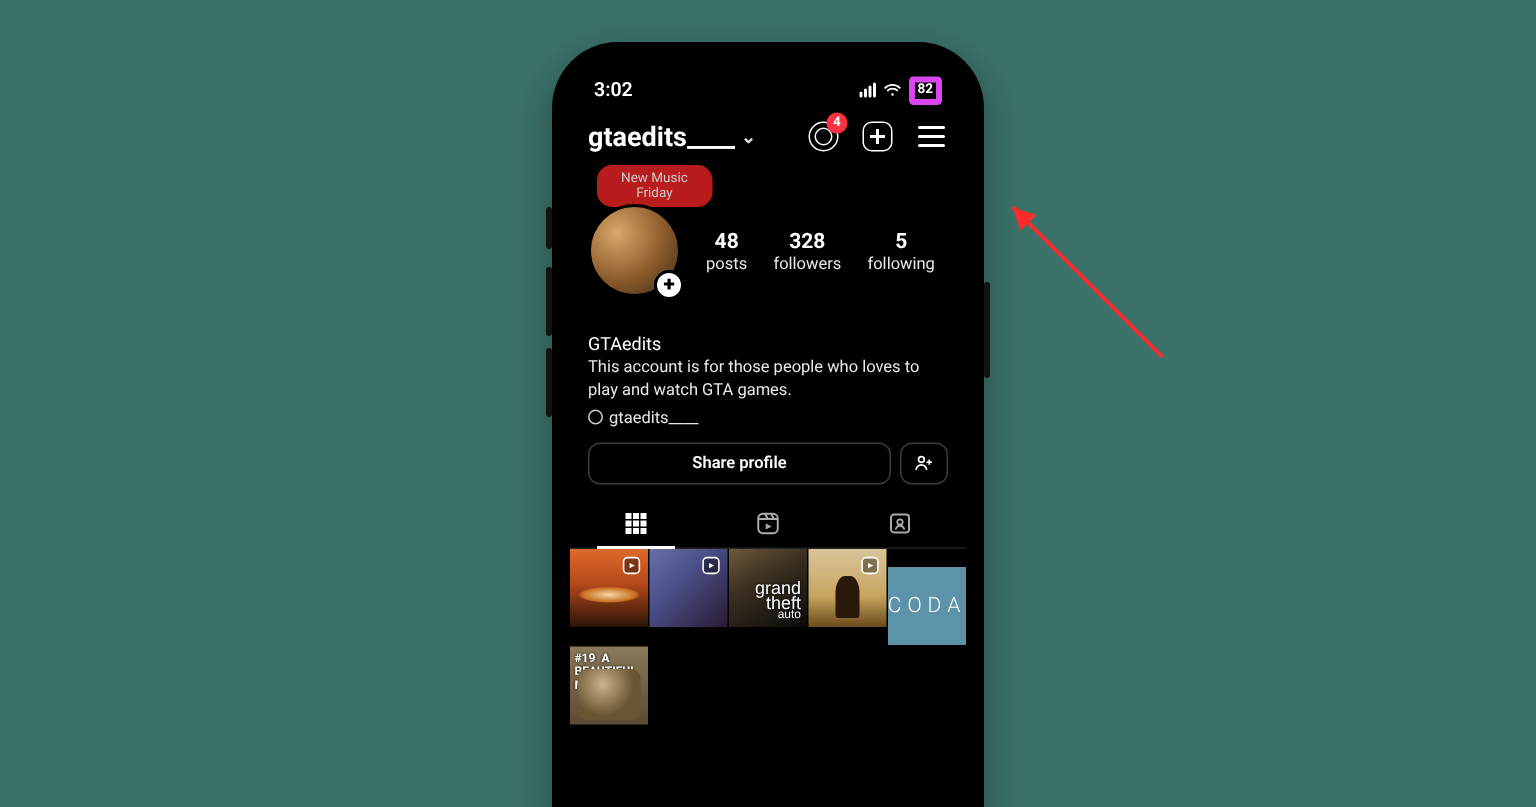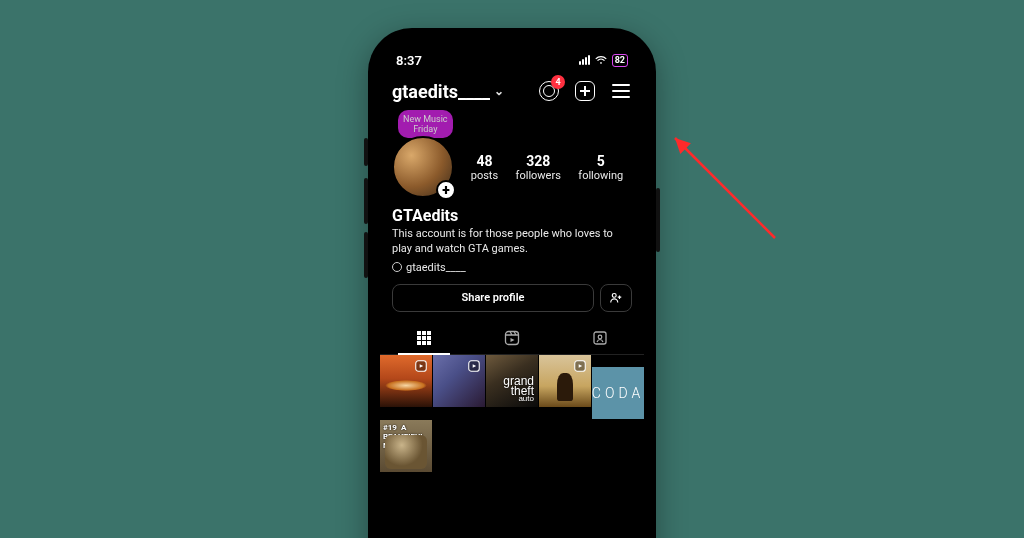--- a/index.html
+++ b/index.html
@@ -45,21 +45,21 @@
   .status{
     display:flex;justify-content:space-between;align-items:center;
     padding:8px 16px 4px;height:24px;font-size:13px;font-weight:600;
   }
   .status .right{display:flex;align-items:center;gap:4px;}
   .sig{display:flex;align-items:flex-end;gap:1px;}
   .sig span{width:2px;background:#fff;border-radius:1px;}
   .sig span:nth-child(1){height:4px}.sig span:nth-child(2){height:6px}
   .sig span:nth-child(3){height:8px}.sig span:nth-child(4){height:10px}
   .wifi{width:14px;height:10px;}
-  .batt{border:1px solid #d946ef;border-radius:3px;font-size:9px;padding:0 2px;line-height:11px;font-weight:700;}
+  .batt{border:4px solid #d946ef;border-radius:3px;font-size:9px;padding:0 2px;line-height:11px;font-weight:700;}
   
   .hdr{
     display:flex;align-items:center;justify-content:space-between;
     padding:4px 12px 8px;
   }
   .uname{font-size:18px;font-weight:700;display:flex;align-items:center;gap:4px;}
   .chev{font-size:12px;opacity:.9;}
   .hdr-icons{display:flex;align-items:center;gap:14px;}
   .ico{width:22px;height:22px;display:flex;align-items:center;justify-content:center;position:relative;}
   .threads{width:20px;height:20px;border:1.5px solid #fff;border-radius:50%;box-sizing:border-box;position:relative;}
@@ -70,40 +70,40 @@
   }
   .plus{width:20px;height:20px;border:1.6px solid #fff;border-radius:6px;position:relative;box-sizing:border-box;}
   .plus::before,.plus::after{content:"";position:absolute;background:#fff;}
   .plus::before{left:8px;top:4px;width:1.6px;height:10px;}
   .plus::after{top:8px;left:4px;height:1.6px;width:10px;}
   .burger{display:flex;flex-direction:column;gap:4px;width:18px;}
   .burger span{height:1.8px;background:#fff;border-radius:1px;}
   
   .profile{padding:0 12px;}
   .highlight-tip{
-    display:inline-block;background:#a21caf;border-radius:10px;
-    font-size:9px;color:#ccc;padding:4px 5px;text-align:center;line-height:10px;
+    display:inline-block;background:#b91c1c;border-radius:10px;
+    font-size:9px;color:#ccc;padding:4px 16px;text-align:center;line-height:10px;
     margin-left:6px;margin-bottom:-2px;
   }
   .p-row{display:flex;align-items:center;gap:8px;}
   .avatar-wrap{position:relative;width:62px;height:62px;}
   .avatar{
     width:62px;height:62px;border-radius:50%;
     background:radial-gradient(circle at 30% 30%,#d9a86a,#8b5a2b 55%,#3a2a1a);
     border:2px solid #000;box-sizing:border-box;
   }
   .add-story{
     position:absolute;right:-2px;bottom:-2px;width:20px;height:20px;border-radius:50%;
     background:#fff;color:#000;display:flex;align-items:center;justify-content:center;
     font-weight:900;font-size:14px;border:2px solid #000;box-sizing:border-box;
   }
   .stats{flex:1;display:flex;justify-content:space-around;text-align:center;}
   .stat .n{font-size:14px;font-weight:700;}
   .stat .l{font-size:11px;color:#e9e9e9;}
-  .display-name{font-weight:700;font-size:16px;margin-top:8px;}
+  .display-name{font-weight:400;font-size:12px;margin-top:24px;}
   .bio{font-size:11px;color:#e9e9e9;line-height:1.35;margin-top:2px;}
   .handle-link{font-size:11px;color:#e9e9e9;margin-top:4px;display:flex;align-items:center;gap:4px;}
   .at{width:10px;height:10px;border:1px solid #ccc;border-radius:50%;position:relative;box-sizing:border-box;}
   
   .btn-row{display:flex;gap:6px;padding:10px 12px;}
   .pbtn{
     flex:1;border:1px solid #3a3a3a;border-radius:8px;background:transparent;color:#fff;
     font-size:11px;font-weight:600;padding:6px 0;text-align:center;
   }
   .pbtn.small{flex:0 0 30px;display:flex;align-items:center;justify-content:center;}
@@ -142,21 +142,21 @@
 <div class="phone">
   <div class="side-btn sb1"></div>
   <div class="side-btn sb2"></div>
   <div class="side-btn sb3"></div>
   <div class="side-btn sb4"></div>
 
   <div class="screen">
     <div class="notch"></div>
 
     <div class="status">
-      <span>8:37</span>
+      <span>3:02</span>
       <div class="right">
         <div class="sig">
           <span></span>
             <span></span>
             <span></span>
             <span></span>
         </div>
         <svg class="wifi" viewBox="0 0 16 12">
           <path d="M8 10.5a1 1 0 100-2 1 1 0 000 2zM4.3 7.2a5.3 5.3 0 017.4 0l1-1a6.7 6.7 0 00-9.4 0l1 1zM2.2 5.1a8.2 8.2 0 0111.6 0l1-1a9.6 9.6 0 00-13.6 0l1 1z" fill="#fff"></path>
         </svg>

